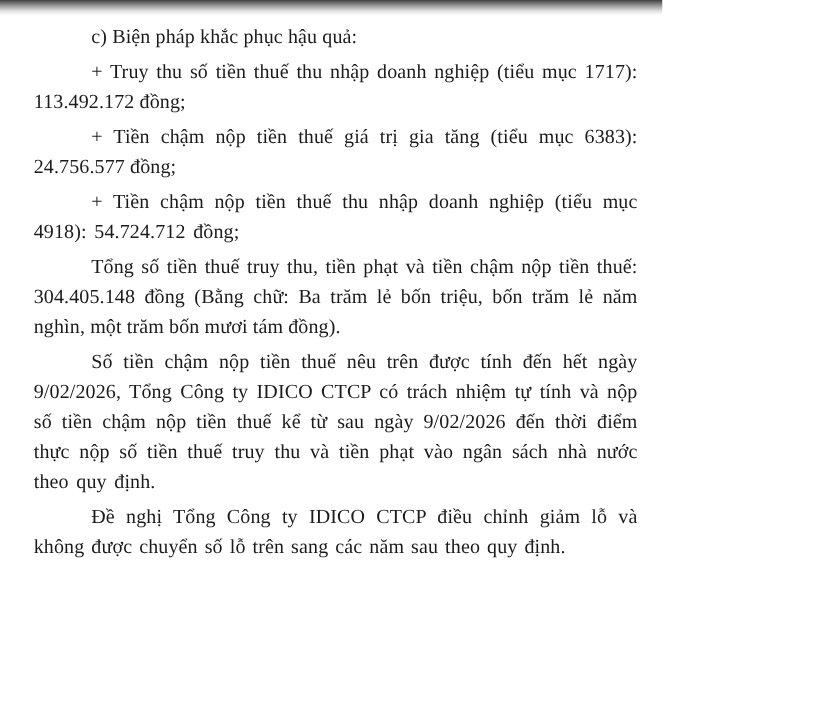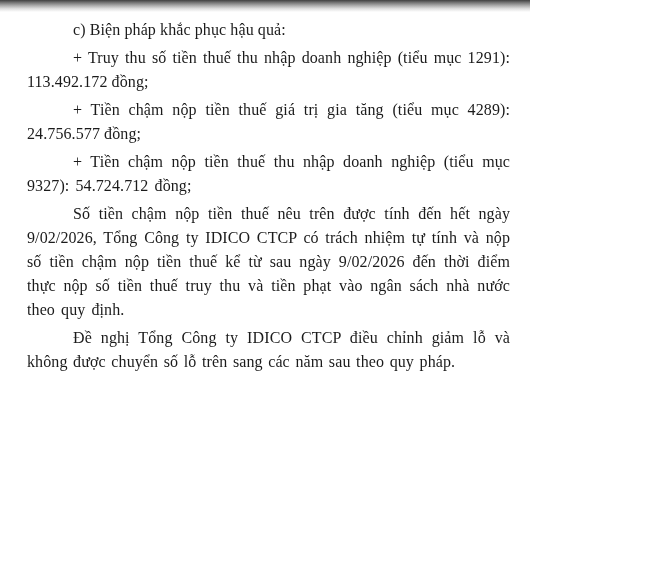--- a/index.html
+++ b/index.html
@@ -67,25 +67,26 @@
 </style>
 </head>
 <body>
 
 <div class="page">
 
   <div class="scan-bar"></div>
 
   <div class="content">
     <p class="para">c) Biện pháp khắc phục hậu quả:</p>
-    <p class="para">+ Truy thu số tiền thuế thu nhập doanh nghiệp (tiểu mục 1291): 113.492.172 đồng;</p>
-    <p class="para">+ Tiền chậm nộp tiền thuế giá trị gia tăng (tiểu mục 4289): 24.756.577 đồng;</p>
-    <p class="para ws2">+ Tiền chậm nộp tiền thuế thu nhập doanh nghiệp (tiểu mục 9327): 54.724.712 đồng;</p>
+    <p class="para">+ Truy thu số tiền thuế thu nhập doanh nghiệp (tiểu mục 1717): 113.492.172 đồng;</p>
+    <p class="para">+ Tiền chậm nộp tiền thuế giá trị gia tăng (tiểu mục 6383): 24.756.577 đồng;</p>
+    <p class="para ws2">+ Tiền chậm nộp tiền thuế thu nhập doanh nghiệp (tiểu mục 4918): 54.724.712 đồng;</p>
+    <p class="para">Tổng số tiền thuế truy thu, tiền phạt và tiền chậm nộp tiền thuế: 304.405.148 đồng (Bằng chữ: Ba trăm lẻ bốn triệu, bốn trăm lẻ năm nghìn, một trăm bốn mươi tám đồng).</p>
     <p class="para ws2">Số tiền chậm nộp tiền thuế nêu trên được tính đến hết ngày 9/02/2026, Tổng Công ty IDICO CTCP có trách nhiệm tự tính và nộp số tiền chậm nộp tiền thuế kể từ sau ngày 9/02/2026 đến thời điểm thực nộp số tiền thuế truy thu và tiền phạt vào ngân sách nhà nước theo quy định.</p>
-    <p class="para ws15">Đề nghị Tổng Công ty IDICO CTCP điều chỉnh giảm lỗ và không được chuyển số lỗ trên sang các năm sau theo quy pháp.</p>
+    <p class="para ws15">Đề nghị Tổng Công ty IDICO CTCP điều chỉnh giảm lỗ và không được chuyển số lỗ trên sang các năm sau theo quy định.</p>
   </div>
 
   <div class="stamp">
     <div class="stamp-outer"></div>
     <div class="stamp-inner"></div>
     <span class="stamp-frag frag-e">Ệ</span>
     <span class="stamp-frag frag-t">T</span>
     <span class="stamp-frag frag-n">N</span>
     <span class="stamp-frag frag-a">A</span>
     <span class="stamp-frag frag-m">M</span>

